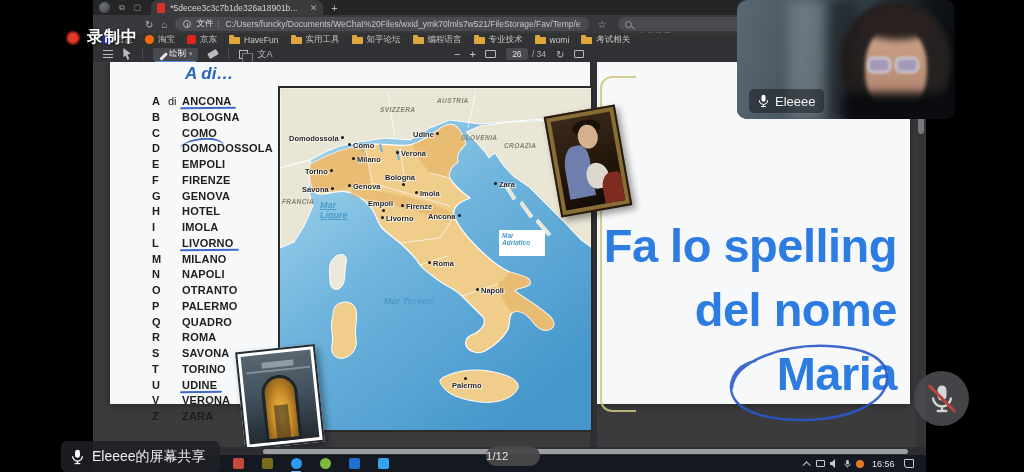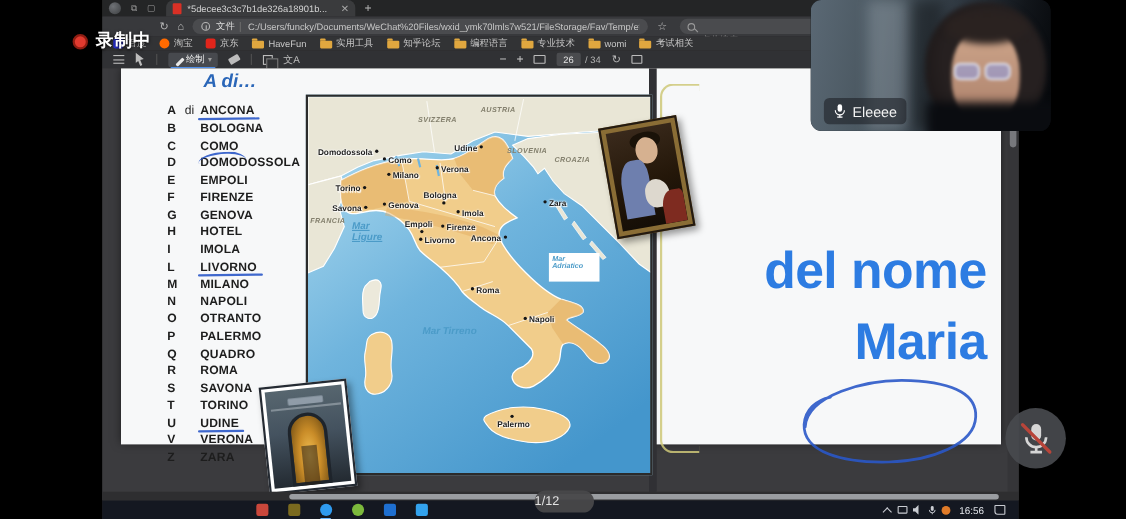--- a/index.html
+++ b/index.html
@@ -533,20 +533,21 @@
         <div class="photo">
           <div class="photo-inner">
             <div class="ph-ledge"></div>
             <div class="ph-sign"></div>
             <div class="ph-arch"></div>
             <div class="ph-door"></div>
           </div>
         </div>
 
         <div class="big-text">
+          <div>Fa lo spelling</div>
           <div>del nome</div>
           <div>Maria</div>
         </div>
 
         <svg class="annot-svg" width="800" height="385">
           <path d="M622,326 C624,298 676,282 718,284 C760,286 778,298 777,317 C776,342 737,357 698,358 C656,359 620,349 621,324 C622,310 632,302 645,299" fill="none" stroke="#2a58c8" stroke-width="2.5" opacity=".9" stroke-linecap="round"></path>
         </svg>
       </div>
 
       <div class="vscroll">
@@ -625,20 +626,29 @@
       <svg width="11" height="14" viewBox="0 0 16 18">
           <rect x="5" y="0" width="6" height="10" rx="3" fill="#fff"></rect>
           <path d="M2,8 a6,6 0 0 0 12,0" fill="none" stroke="#fff" stroke-width="1.6"></path>
           <line x1="8" y1="14" x2="8" y2="17" stroke="#fff" stroke-width="1.6"></line>
           <line x1="4.5" y1="17" x2="11.5" y2="17" stroke="#fff" stroke-width="1.6"></line>
         </svg>
       <span class="wc-name">Eleeee</span>
     </div>
   </div>
 
+  <div class="share-banner">
+    <svg width="13" height="16" viewBox="0 0 16 18">
+        <rect x="5" y="0" width="6" height="10" rx="3" fill="#fff"></rect>
+        <path d="M2,8 a6,6 0 0 0 12,0" fill="none" stroke="#fff" stroke-width="1.6"></path>
+        <line x1="8" y1="14" x2="8" y2="17" stroke="#fff" stroke-width="1.6"></line>
+        <line x1="4.5" y1="17" x2="11.5" y2="17" stroke="#fff" stroke-width="1.6"></line>
+      </svg>
+    <span class="share-label">Eleeee的屏幕共享</span>
+  </div>
 
   <div class="page-pill">1/12</div>
 
   <div class="mute-btn">
     <svg width="24" height="30" viewBox="0 0 16 18">
         <rect x="5" y="0" width="6" height="10" rx="3" fill="#d6d6d6"></rect>
         <path d="M2,8 a6,6 0 0 0 12,0" fill="none" stroke="#d6d6d6" stroke-width="1.6"></path>
         <line x1="8" y1="14" x2="8" y2="17" stroke="#d6d6d6" stroke-width="1.6"></line>
         <line x1="4.5" y1="17" x2="11.5" y2="17" stroke="#d6d6d6" stroke-width="1.6"></line>
       </svg>

